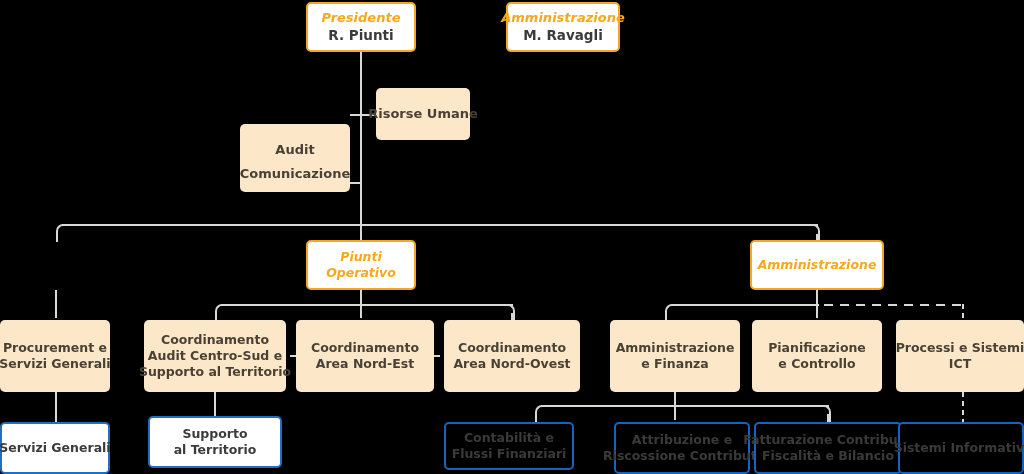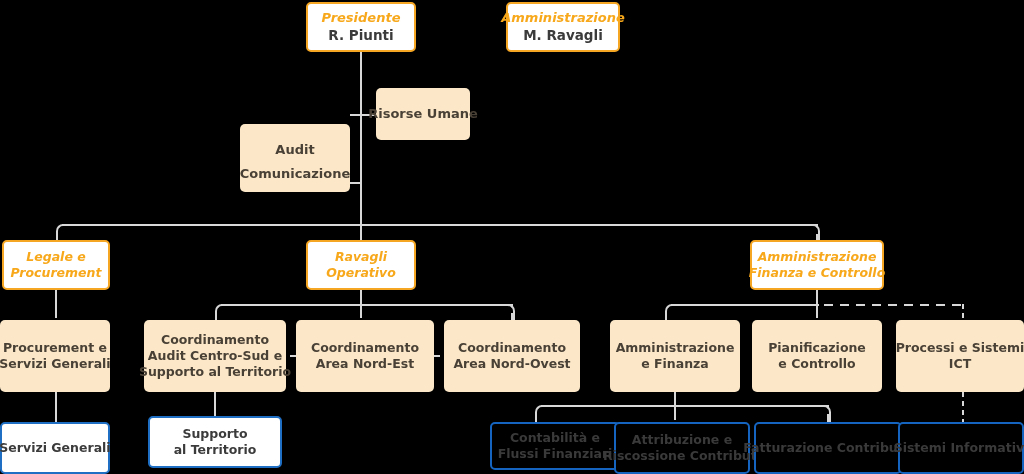--- a/index.html
+++ b/index.html
@@ -156,31 +156,26 @@
   <div class="node n-staff" style="left:240px;top:88px;width:110px;height:52px;margin-top:36px;">
     <span class="ln">Audit</span>
   </div>
   <div class="node n-staff" style="left:376px;top:88px;width:94px;height:52px;">
     <span class="ln">Risorse Umane</span>
   </div>
   <div class="node n-staff" style="left:240px;top:156px;width:110px;height:36px;">
     <span class="ln">Comunicazione</span>
   </div>
 
-  <div class="node n-div" style="left:2px;top:240px;width:108px;height:50px;">
-    <span class="ln">Legale e</span>
-    <span class="ln">Procurement</span>
-  </div>
   <div class="node n-div" style="left:306px;top:240px;width:110px;height:50px;">
-    <span class="ln">Ravagli</span>
+    <span class="ln">Piunti</span>
     <span class="ln">Operativo</span>
   </div>
   <div class="node n-div" style="left:750px;top:240px;width:134px;height:50px;">
     <span class="ln">Amministrazione</span>
-    <span class="ln">Finanza e Controllo</span>
   </div>
 
   <div class="node n-unit" style="left:0px;top:320px;width:110px;height:72px;">
     <span class="ln">Procurement e</span>
     <span class="ln">Servizi Generali</span>
   </div>
   <div class="node n-unit" style="left:144px;top:320px;width:142px;height:72px;">
     <span class="ln">Coordinamento</span>
     <span class="ln">Audit Centro-Sud e</span>
     <span class="ln">Supporto al Territorio</span>
@@ -206,28 +201,29 @@
     <span class="ln">ICT</span>
   </div>
 
   <div class="node n-sub" style="left:0px;top:422px;width:110px;height:52px;">
     <span class="ln">Servizi Generali</span>
   </div>
   <div class="node n-sub" style="left:148px;top:416px;width:134px;height:52px;">
     <span class="ln">Supporto</span>
     <span class="ln">al Territorio</span>
   </div>
-  <div class="node n-sub-dim" style="left:490px;top:422px;width:130px;height:48px;">
+  <div class="node n-sub-dim" style="left:444px;top:422px;width:130px;height:48px;">
     <span class="ln">Contabilità e</span>
     <span class="ln">Flussi Finanziari</span>
   </div>
   <div class="node n-sub-dim" style="left:614px;top:422px;width:136px;height:52px;">
     <span class="ln">Attribuzione e</span>
     <span class="ln">Riscossione Contributi</span>
   </div>
   <div class="node n-sub-dim" style="left:754px;top:422px;width:148px;height:52px;">
     <span class="ln">Fatturazione Contributi,</span>
+    <span class="ln">Fiscalità e Bilancio</span>
   </div>
   <div class="node n-sub-dim" style="left:898px;top:422px;width:126px;height:52px;">
     <span class="ln">Sistemi Informativi</span>
   </div>
 
 </div>
 
 </body></html>

